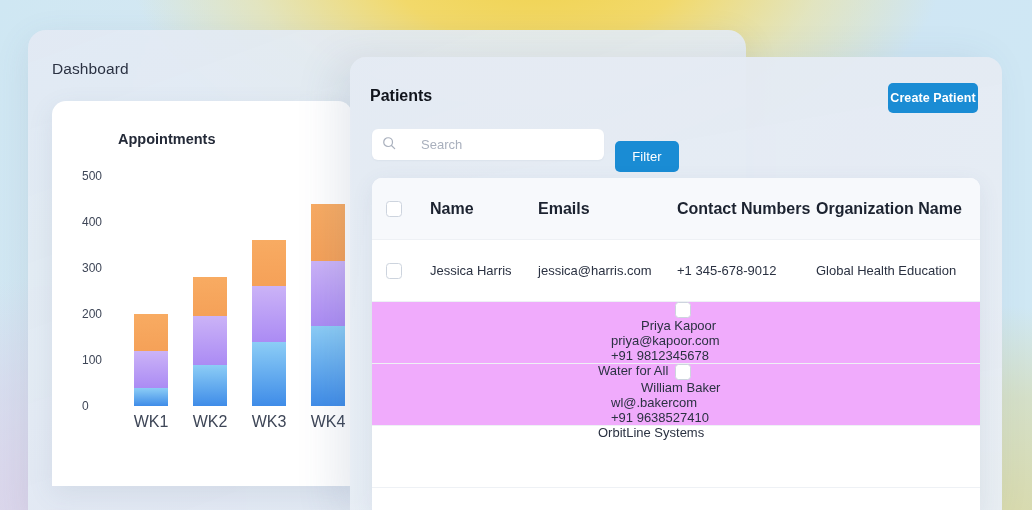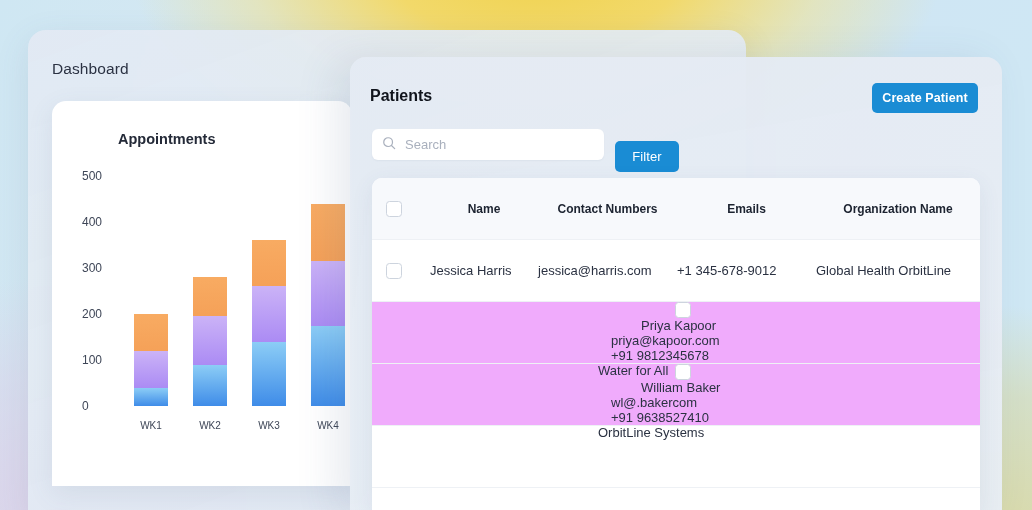--- a/index.html
+++ b/index.html
@@ -86,21 +86,21 @@
   .seg { width: 100%; display: block; }
   .seg-orange { background: linear-gradient(180deg, #f8ab62 0%, #f5a158 100%); }
   .seg-purple { background: linear-gradient(180deg, #cbb3f7 0%, #ab8bf4 100%); }
   .seg-blue   { background: linear-gradient(180deg, #8ccdf6 0%, #3f8ce8 100%); }
 
   .x-tick {
     position: absolute;
     bottom: 56px;
     width: 60px;
     text-align: center;
-    font-size: 10px;
+    font-size: 16px;
     color: #3e4657;
   }
 
   
   .patients-panel {
     position: absolute;
     left: 350px; top: 57px;
     width: 652px; height: 453px;
     background: linear-gradient(170deg, rgba(228,234,243,0.97) 0%, rgba(231,237,244,0.96) 100%);
     border-radius: 16px 16px 0 0;
@@ -123,33 +123,34 @@
     border-radius: 5px;
     font-family: "Liberation Sans", sans-serif;
     font-size: 12.5px;
     font-weight: 600;
     cursor: pointer;
     letter-spacing: 0.1px;
   }
 
   .btn-create {
     right: 24px; top: 26px;
-    width: 106px; height: 30px;
+    width: 90px; height: 30px;
   }
 
   .search-wrap {
     position: absolute;
     left: 22px; top: 72px;
     width: 232px; height: 31px;
     background: #ffffff;
     border-radius: 6px;
     display: flex;
     align-items: center;
     padding-left: 10px;
     box-shadow: 0 1px 2px rgba(60,80,120,0.06);
+    gap: 16px;
   }
 
   .search-input {
     border: none;
     outline: none;
     background: transparent;
     font-family: "Liberation Sans", sans-serif;
     font-size: 13px;
     color: #333b4b;
     margin-left: 9px;
@@ -197,24 +198,23 @@
     flex: 0 0 auto;
     cursor: pointer;
   }
 
   .c-name  { width: 112px; margin-left: 28px; }
   .c-email { width: 144px; }
   .c-phone { width: 144px; }
   .c-org   { width: 170px; }
 
   .th {
-    font-size: 12px;
+    font-size: 16px;
     font-weight: 600;
     color: #1c2330;
-    text-align: center;
   }
   .td {
     font-size: 13px;
     color: #2a3141;
     white-space: nowrap;
   }
 </style>
 </head>
 <body>
 
@@ -276,32 +276,32 @@
       <input class="search-input" type="text" placeholder="Search" style="">
     </div>
 
     <button class="btn-primary btn-filter">Filter</button>
 
     <div class="table-card">
 
       <div class="trow header">
         <div class="cb"></div>
         <div class="th c-name">Name</div>
+        <div class="th c-email">Emails</div>
         <div class="th c-phone">Contact Numbers</div>
-        <div class="th c-email">Emails</div>
         <div class="th c-org">Organization Name</div>
       </div>
 
       <div id="table-body">
           <div class="trow">
             <div class="cb"></div>
             <div class="td c-name">Jessica Harris</div>
             <div class="td c-email">jessica@harris.com</div>
             <div class="td c-phone">+1 345-678-9012</div>
-            <div class="td c-org">Global Health OrbitLine</div>
+            <div class="td c-org">Global Health Education</div>
           </div>
           <div class="trow alt">
             <div class="cb"></div>
             <div class="td c-name">Priya Kapoor</div>
             <div class="td c-email">priya@kapoor.com</div>
             <div class="td c-phone">+91 9812345678</div>
             <div class="td c-org">Water for All</div>
           </div>
           <div class="trow alt">
             <div class="cb"></div>

